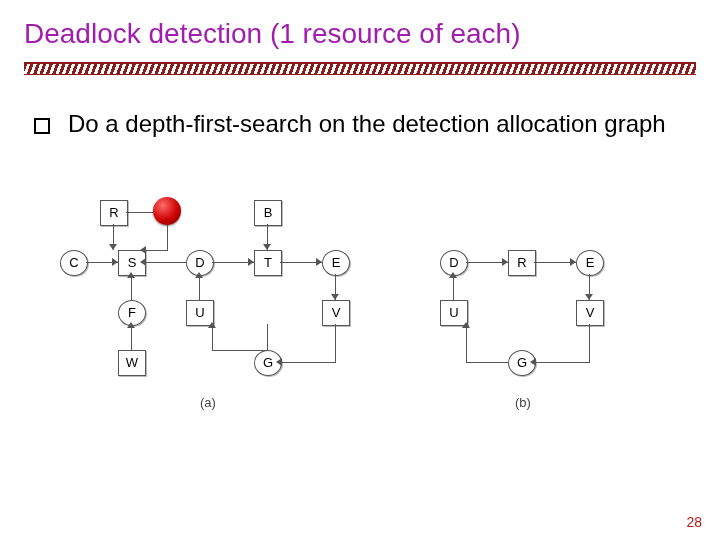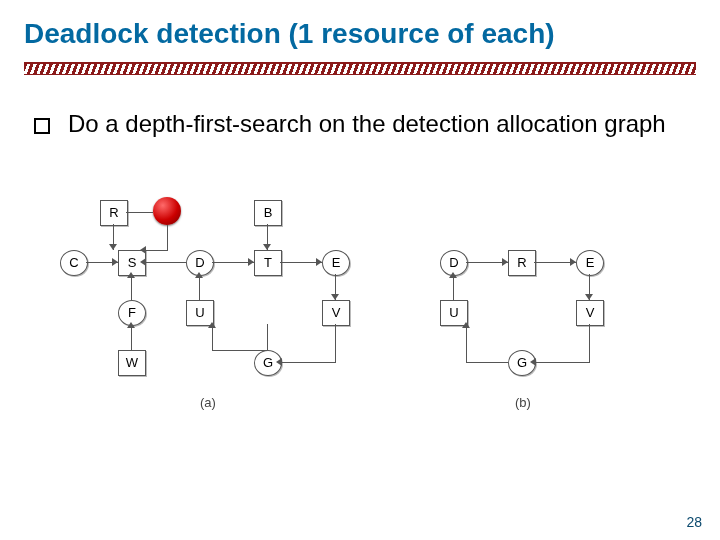--- a/index.html
+++ b/index.html
@@ -9,22 +9,22 @@
     height: 540px;
     background: #fff;
     font-family: "Comic Sans MS", cursive, sans-serif;
     position: relative;
   }
   .title {
     position: absolute;
     top: 18px;
     left: 24px;
     font-size: 28px;
-    font-weight: bold;
-    color: #0369a1;
+    font-weight: normal;
+    color: #a21caf;
   }
   .rule {
     position: absolute;
     top: 62px;
     left: 24px;
     width: 672px;
     height: 10px;
     background: repeating-linear-gradient(
       110deg,
       #8b1a1a 0 3px,
@@ -53,21 +53,21 @@
     color: #000;
     max-width: 600px;
     line-height: 1.15;
   }
   .page-num {
     position: absolute;
     bottom: 10px;
     right: 18px;
     font-family: Arial, sans-serif;
     font-size: 14px;
-    color: #0c4a6e;
+    color: #b91c1c;
   }
   .diagram {
     position: absolute;
     top: 200px;
     left: 90px;
     width: 540px;
     height: 230px;
     font-family: Arial, Helvetica, sans-serif;
   }
   .node {

